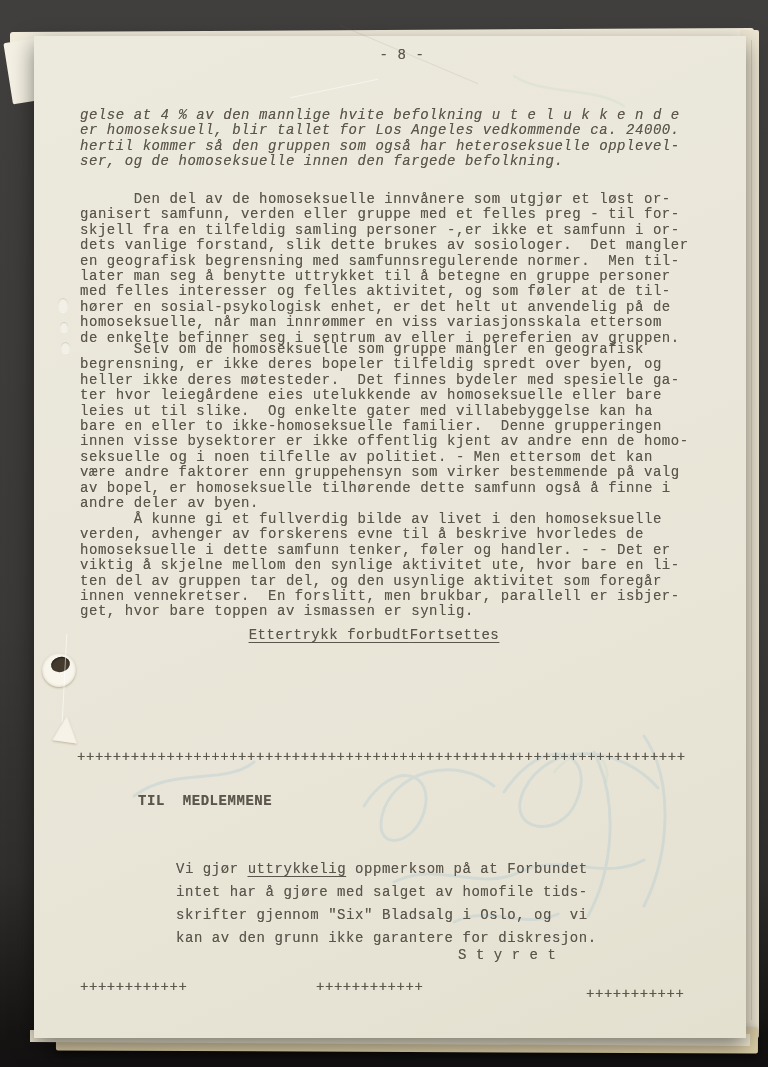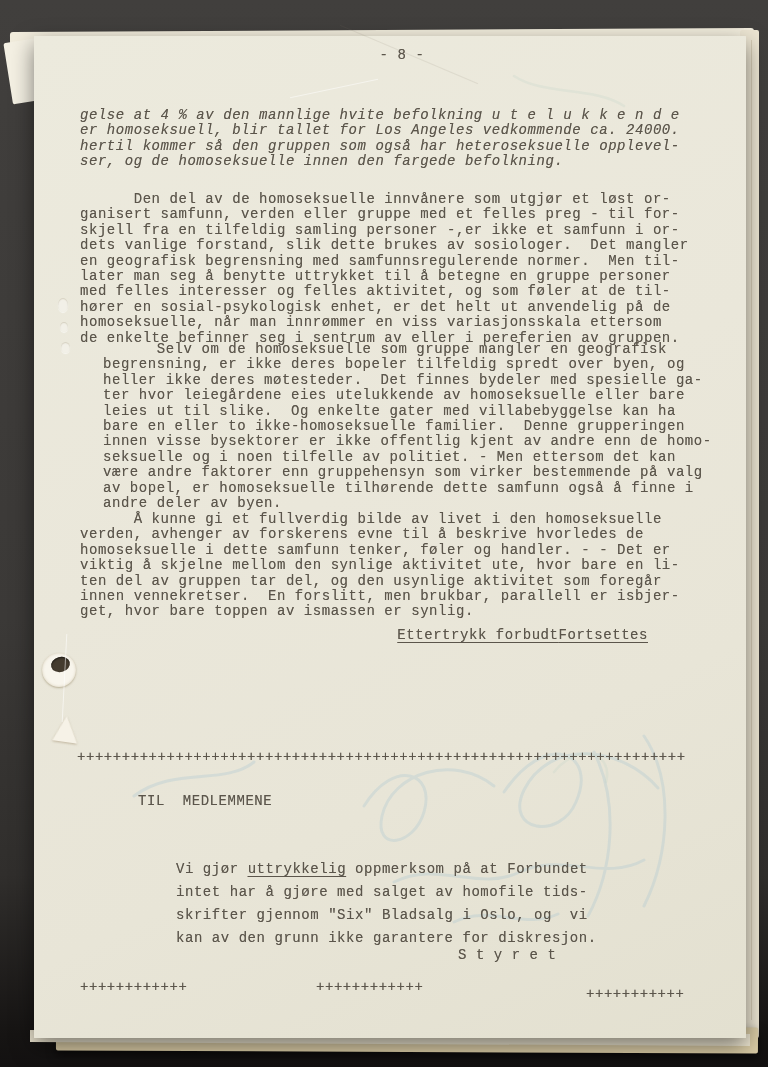--- a/index.html
+++ b/index.html
@@ -48,27 +48,27 @@
   .ghost{position:absolute;left:0;top:0;pointer-events:none;}
 
   
   .column{position:absolute;left:46px;top:0;width:644px;height:100%;
     color:#5b554b;font-size:14px;letter-spacing:.55px;}
   .tw{position:absolute;white-space:pre-wrap;line-height:15.4px;
     text-shadow:0 0 .6px rgba(91,85,75,.55);}
   .page-num{top:12px;left:0;width:100%;text-align:center;white-space:pre;}
   .p1{top:72px;left:0;width:640px;font-style:italic;}
   .p2{top:156px;left:0;width:640px;}
-  .p3{top:306px;left:0;width:640px;margin-left:23px;}
+  .p3{top:306px;left:0;width:640px;}
   .p4{top:476px;left:0;width:640px;}
-  .footer-row{position:absolute;top:592px;left:20px;width:548px;display:flex;justify-content:flex-end;white-space:pre;line-height:15.4px;text-shadow:0 0 .6px rgba(91,85,75,.55);}
+  .footer-row{position:absolute;top:592px;left:20px;width:548px;display:flex;justify-content:center;white-space:pre;line-height:15.4px;text-shadow:0 0 .6px rgba(91,85,75,.55);}
   .u{text-decoration:underline;text-underline-offset:3px;text-decoration-thickness:1px;}
   .note{top:630px;left:82px;width:460px;line-height:18px;}
   .divider{top:714px;left:-3px;width:650px;white-space:nowrap;letter-spacing:.55px;line-height:15px;}
-  .heading{top:758px;left:58px;white-space:pre;}
+  .heading{top:758px;left:58px;white-space:pre;font-weight:bold;}
   .notice{top:802px;left:96px;width:440px;line-height:23px;margin-top:20px;}
   .signature{top:912px;left:378px;white-space:pre;}
   .seg{position:absolute;white-space:nowrap;line-height:14px;text-shadow:0 0 .6px rgba(91,85,75,.55);}
   .seg1{top:944px;left:0;}
   .seg2{top:944px;left:236px;}
   .seg3{top:951px;left:506px;}
 </style>
 </head>
 <body>
 

